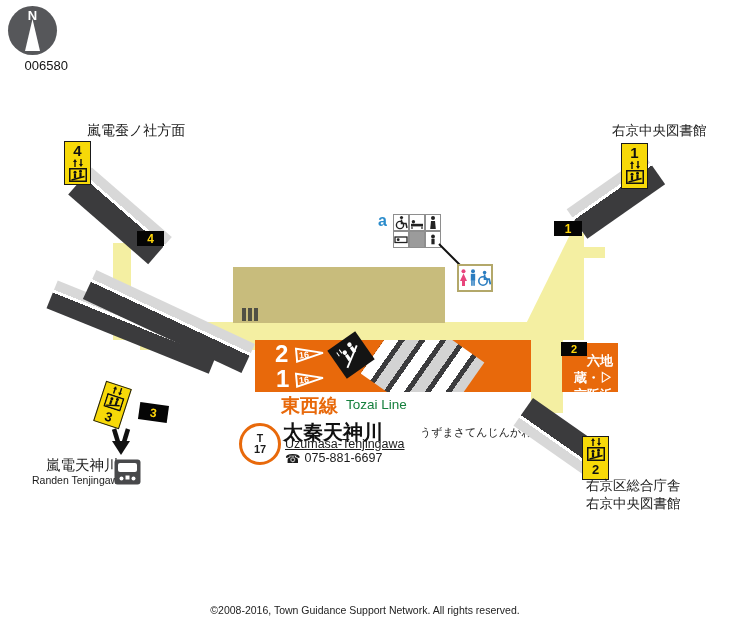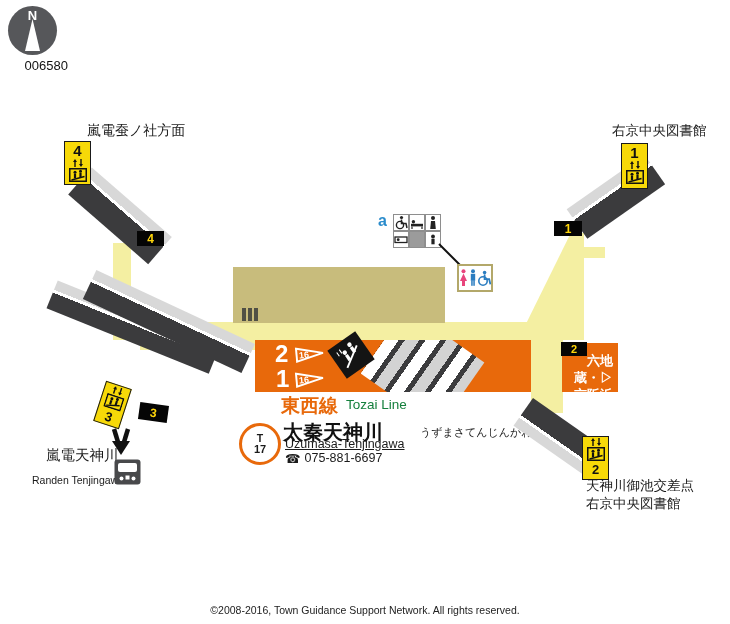--- a/index.html
+++ b/index.html
@@ -228,21 +228,21 @@
     <span class="num" style="font-size:13px;">3</span>
   </div>
   <div class="abs bbox" style="left:139px;top:404px;width:29px;height:17px;transform:rotate(8deg);">
     <span>3</span>
   </div>
   <svg class="abs" style="left:106px;top:428px;" width="30" height="30">
       <path d="M8,1 L12,14" stroke="#111" stroke-width="4.5"></path>
       <path d="M22,1 L18,14" stroke="#111" stroke-width="4.5"></path>
       <path d="M6,13 L24,13 L15,27 Z" fill="#111"></path>
     </svg>
-  <div class="abs jp" style="left:46px;top:446px;font-size:14.5px;">嵐電天神川</div>
+  <div class="abs jp" style="left:46px;top:456px;font-size:14.5px;">嵐電天神川</div>
   <div class="abs jp" style="left:32px;top:474px;font-size:10.5px;">Randen Tenjingawa</div>
   <svg class="abs" style="left:114px;top:459px;" width="27" height="26">
       <rect x="0.5" y="0.5" width="26" height="25" rx="3" fill="#48494b"></rect>
       <rect x="4" y="4" width="19" height="9" rx="2" fill="#fff"></rect>
       <circle cx="7.5" cy="19.5" r="2" fill="#fff"></circle>
       <circle cx="19.5" cy="19.5" r="2" fill="#fff"></circle>
       <rect x="11.5" y="16.5" width="4" height="4" fill="#fff"></rect>
     </svg>
 
   <div class="abs stair-rev" style="left:533px;top:398px;width:92px;height:34px;transform:rotate(35deg);transform-origin:0 0;"></div>
@@ -256,18 +256,18 @@
     <svg width="18" height="14" viewBox="0 0 18 14">
         <rect x="0.75" y="0.75" width="16.5" height="12.5" fill="none" stroke="#111" stroke-width="1.5"></rect>
         <circle cx="6" cy="4.2" r="1.5" fill="#111"></circle>
         <rect x="4.9" y="5.8" width="2.2" height="4.5" fill="#111"></rect>
         <circle cx="11.5" cy="3.2" r="1.5" fill="#111"></circle>
         <rect x="10.4" y="4.8" width="2.2" height="4.5" fill="#111"></rect>
         <path d="M2.5,12 L15.5,8.5" stroke="#111" stroke-width="1.3"></path>
       </svg>
     <span class="num" style="font-size:13px;">2</span>
   </div>
-  <div class="abs jp" style="left:586px;top:477px;font-size:13.5px;">天神川御池交差点</div>
+  <div class="abs jp" style="left:586px;top:477px;font-size:13.5px;">右京区総合庁舎</div>
   <div class="abs jp" style="left:586px;top:495px;font-size:13.5px;">右京中央図書館</div>
 
   <div class="abs" style="left:0;right:0;top:604px;text-align:center;font-size:10.5px;color:#222;">©2008-2016, Town Guidance Support Network. All rights reserved.</div>
 
 </div>
 
 </body></html>

